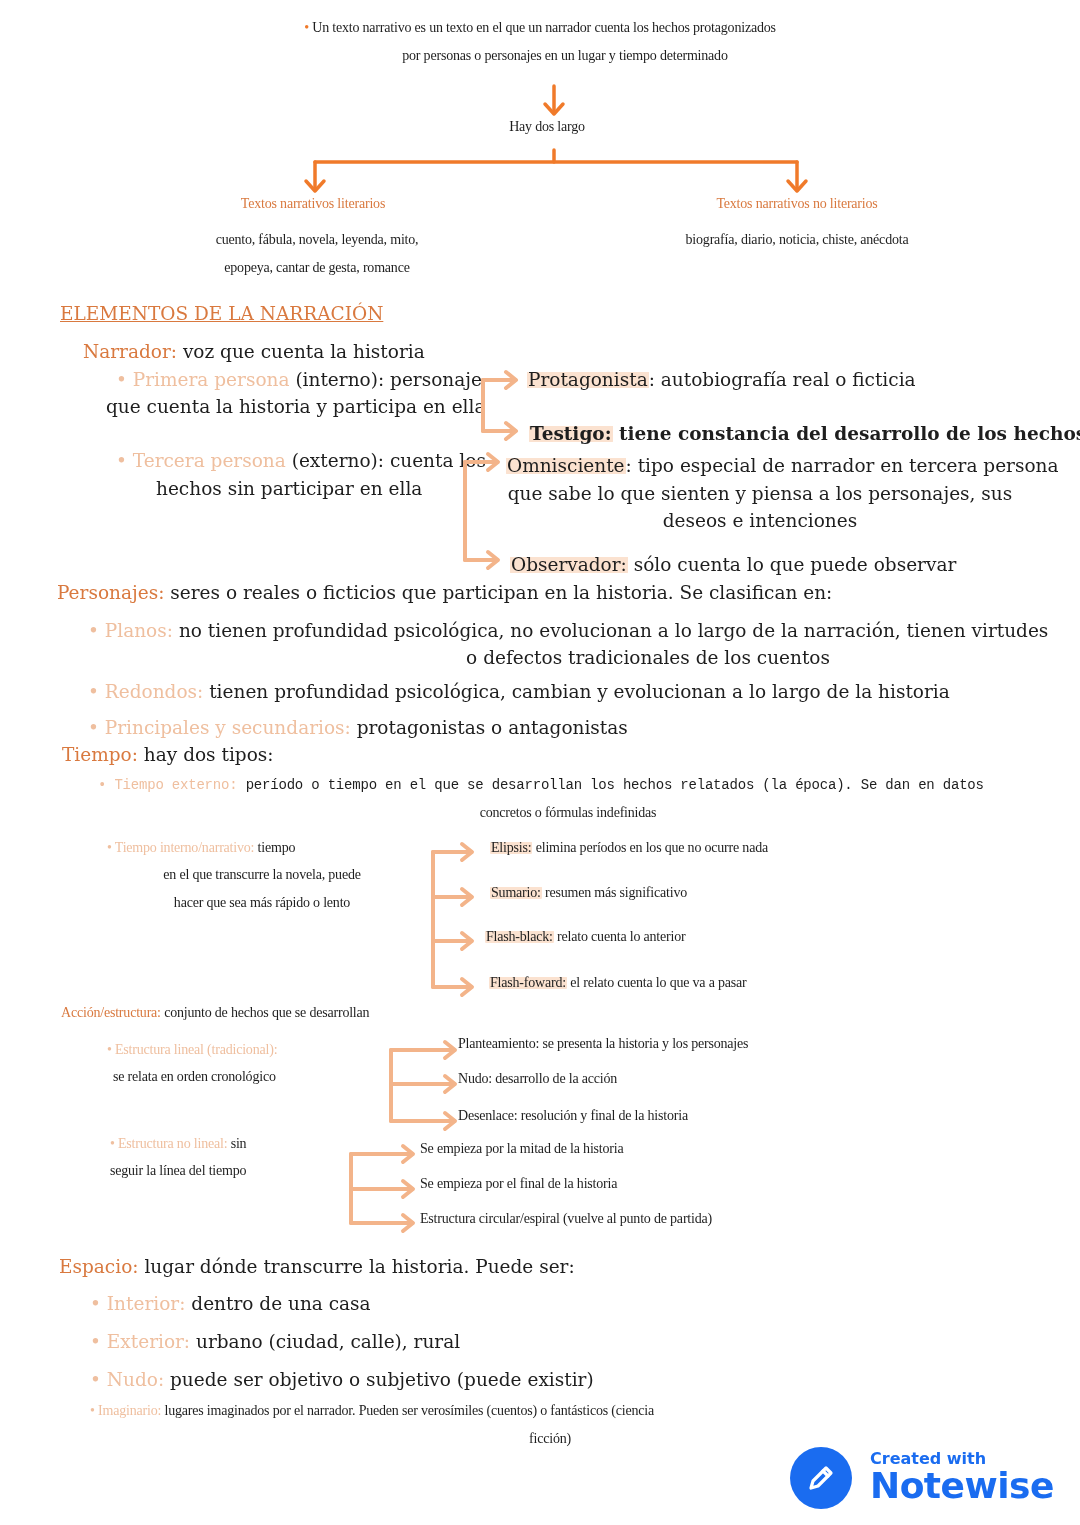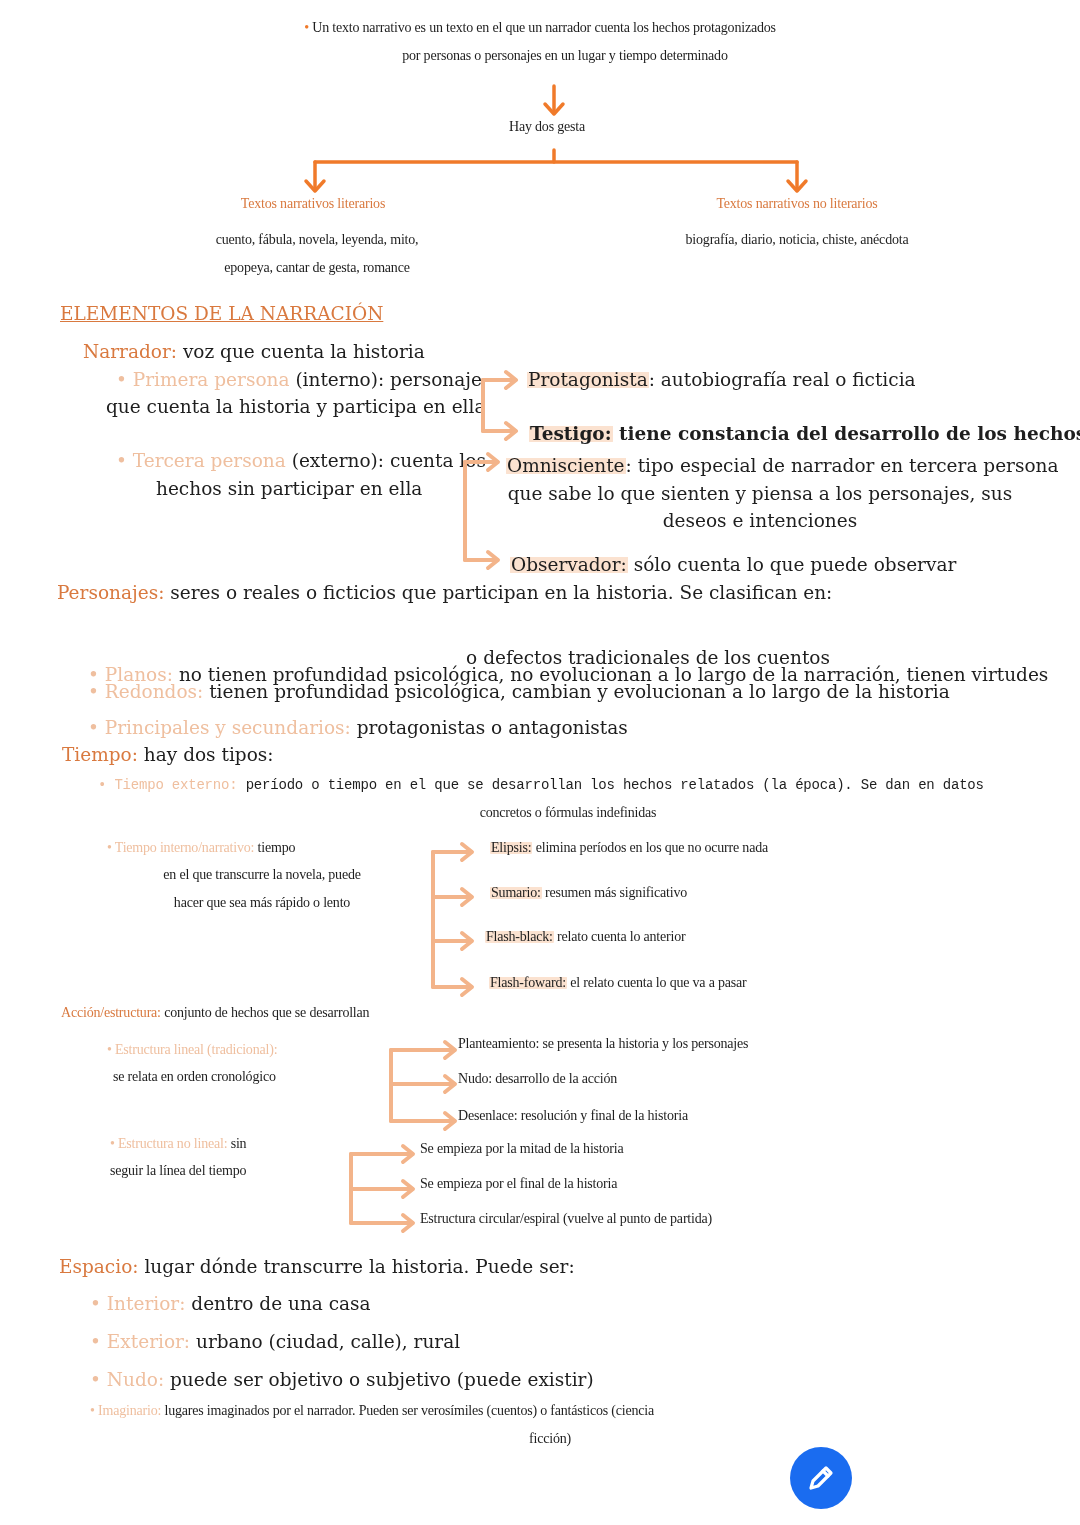--- a/index.html
+++ b/index.html
@@ -39,21 +39,21 @@
     <line x1="554" y1="86" x2="554" y2="113"></line>
     <polyline points="545,104 554,114 563,104"></polyline>
     <line x1="554" y1="150" x2="554" y2="162"></line>
     <line x1="315" y1="162" x2="797" y2="162"></line>
     <line x1="315" y1="162" x2="315" y2="190"></line>
     <polyline points="306,181 315,191 324,181"></polyline>
     <line x1="797" y1="162" x2="797" y2="190"></line>
     <polyline points="788,181 797,191 806,181"></polyline>
   </g>
 </svg>
-<div class="abs cond c" style="left:447px; width:200px; top:119px;">Hay dos gesta</div>
+<div class="abs cond c" style="left:447px; width:200px; top:119px;">Hay dos largo</div>
 
 <div class="abs cond c title" style="left:113px; width:400px; top:196px;">Textos narrativos literarios</div>
 <div class="abs cond c" style="left:117px; width:400px; top:232px;">cuento, fábula, novela, leyenda, mito,</div>
 <div class="abs cond c" style="left:117px; width:400px; top:260px;">epopeya, cantar de gesta, romance</div>
 
 <div class="abs cond c title" style="left:597px; width:400px; top:196px;">Textos narrativos no literarios</div>
 <div class="abs cond c" style="left:597px; width:400px; top:232px;">biografía, diario, noticia, chiste, anécdota</div>
 
 <div class="abs txt title" style="left:60px; top:300px;text-decoration:underline;">ELEMENTOS DE LA NARRACIÓN</div>
 
@@ -101,21 +101,21 @@
 <div class="abs txt c" style="left:500px; width:520px; top:480px;">que sabe lo que sienten y piensa a los personajes, sus</div>
 <div class="abs txt c" style="left:500px; width:520px; top:507px;">deseos e intenciones</div>
 <div class="abs txt" style="left:510px; top:551px;">
   <span class="hl">Observador:</span><span> sólo cuenta lo que puede observar</span>
 </div>
 
 <div class="abs txt" style="left:57px; top:579px;">
   <span class="title">Personajes:</span>
   <span>seres o reales o ficticios que participan en la historia. Se clasifican en:</span>
 </div>
-<div class="abs txt" style="left:88px; top:617px;margin-top:44px;">
+<div class="abs txt" style="left:88px; top:617px;">
   <span class="dot">•</span> <span class="lbl">Planos:</span>
   <span>no tienen profundidad psicológica, no evolucionan a lo largo de la narración, tienen virtudes</span>
 </div>
 <div class="abs txt c" style="left:230px; width:600px; top:644px;text-align:right;">o defectos tradicionales de los cuentos</div>
 <div class="abs txt" style="left:88px; top:678px;">
   <span class="dot">•</span> <span class="lbl">Redondos:</span>
   <span>tienen profundidad psicológica, cambian y evolucionan a lo largo de la historia</span>
 </div>
 <div class="abs txt" style="left:88px; top:714px;">
   <span class="dot">•</span> <span class="lbl">Principales y secundarios:</span>
@@ -234,13 +234,17 @@
 
 <div class="logo">
   <div class="logo-circle">
     <svg width="34" height="34" viewBox="0 0 34 34">
       <g fill="none" stroke="#ffffff" stroke-width="3.2" stroke-linejoin="round" stroke-linecap="round">
         <path d="M7 27 L9 20 L22 7 L27 12 L14 25 Z"></path>
         <line x1="19" y1="10" x2="24" y2="15"></line>
       </g>
     </svg>
   </div>
+  <div class="logo-text">
+    <div class="logo-small">Created with</div>
+    <div class="logo-big">Notewise</div>
+  </div>
 </div>
 
 </body></html>

